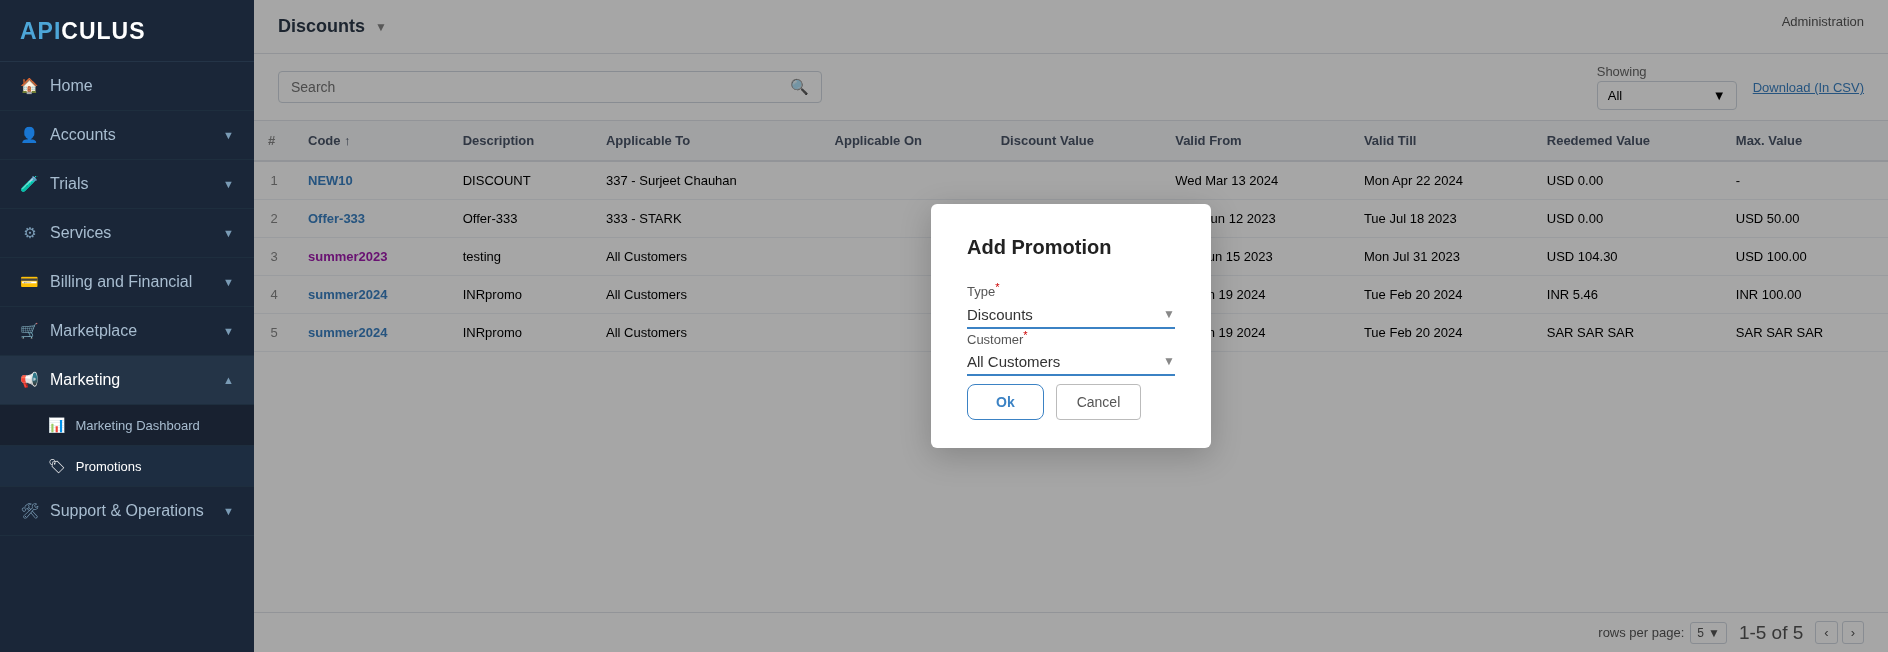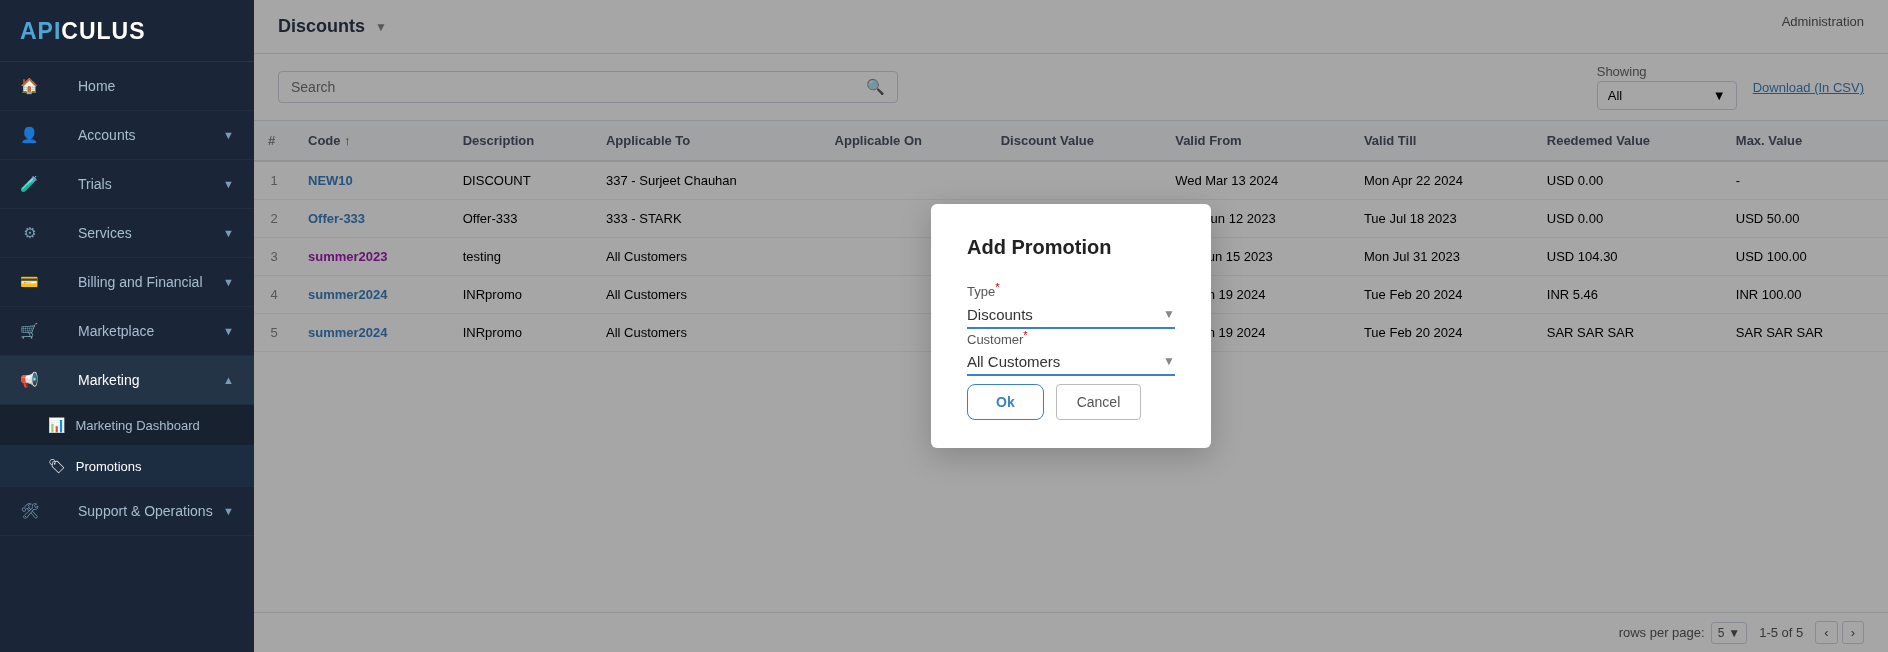--- a/index.html
+++ b/index.html
@@ -35,21 +35,21 @@
       cursor: pointer;
       font-size: 14px;
       color: #a8bdd0;
       border-bottom: 1px solid #1e2e3e;
       transition: background 0.15s;
     }
     .nav-item.active { background: #243447; color: #fff; }
     .nav-item.active .nav-label { color: #fff; }
     .nav-item-left { display: flex; align-items: center; gap: 10px; }
     .nav-icon { width: 20px; height: 20px; display: flex; align-items: center; justify-content: center; font-size: 15px; color: #7a9bb5; }
-    .nav-label { font-size: 14px; margin-left: 28px; }
+    .nav-label { font-size: 16px; }
     .chevron { font-size: 11px; color: #7a9bb5; }
     .nav-sub-item {
       padding: 12px 20px 12px 48px;
       font-size: 13px;
       color: #a8bdd0;
       cursor: pointer;
       border-bottom: 1px solid #1e2e3e;
       background: #182130;
       display: flex;
       align-items: center;
@@ -103,21 +103,21 @@
       display: flex;
       align-items: center;
       justify-content: space-between;
     }
     .search-box {
       display: flex;
       align-items: center;
       border: 1px solid #d1d8e0;
       border-radius: 4px;
       padding: 6px 12px;
-      width: 620px;
+      width: 544px;
       background: #fff;
     }
     .search-box input {
       border: none;
       outline: none;
       flex: 1;
       font-size: 14px;
       color: #444;
       background: transparent;
     }
@@ -184,21 +184,21 @@
     .rows-select {
       border: 1px solid #d1d8e0;
       border-radius: 3px;
       padding: 3px 6px;
       font-size: 12px;
       background: #fff;
       display: flex;
       align-items: center;
       gap: 4px;
     }
-    .page-info { font-size: 13px; color: #555; }
+    .page-info { font-size: 19px; color: #555; }
     .page-nav { display: flex; gap: 4px; }
     .page-btn {
       background: none;
       border: 1px solid #d1d8e0;
       border-radius: 3px;
       padding: 3px 8px;
       cursor: pointer;
       color: #555;
       font-size: 13px;
     }

